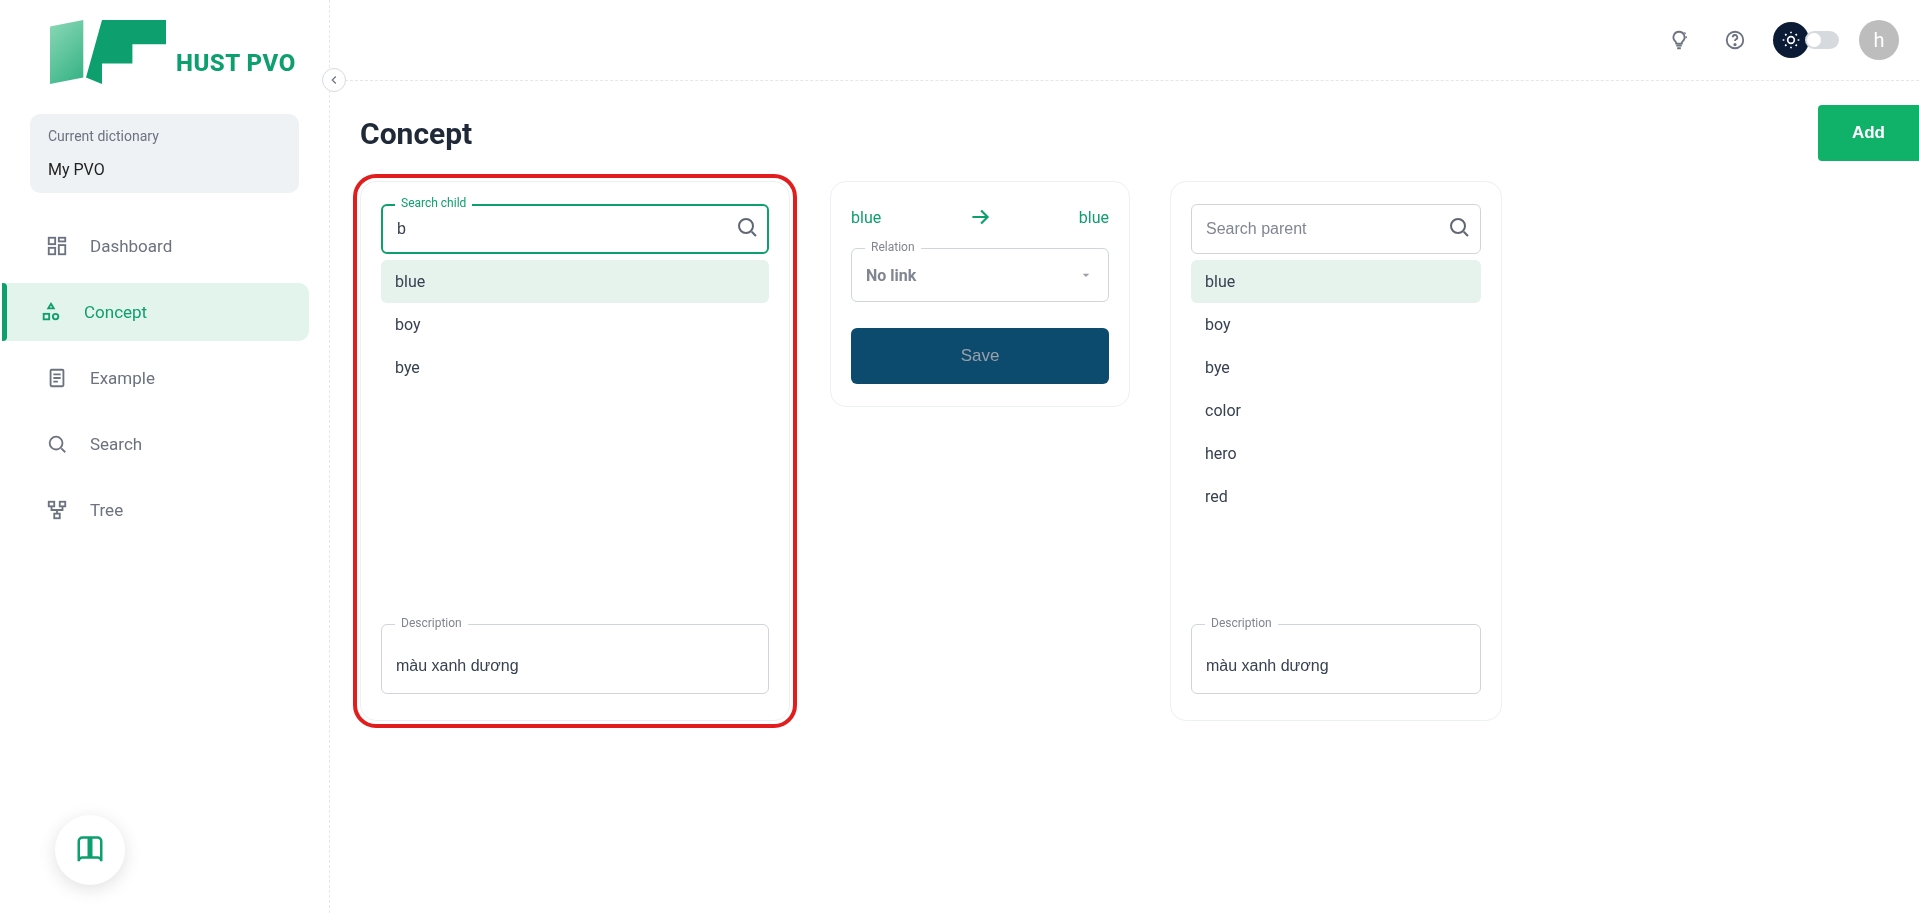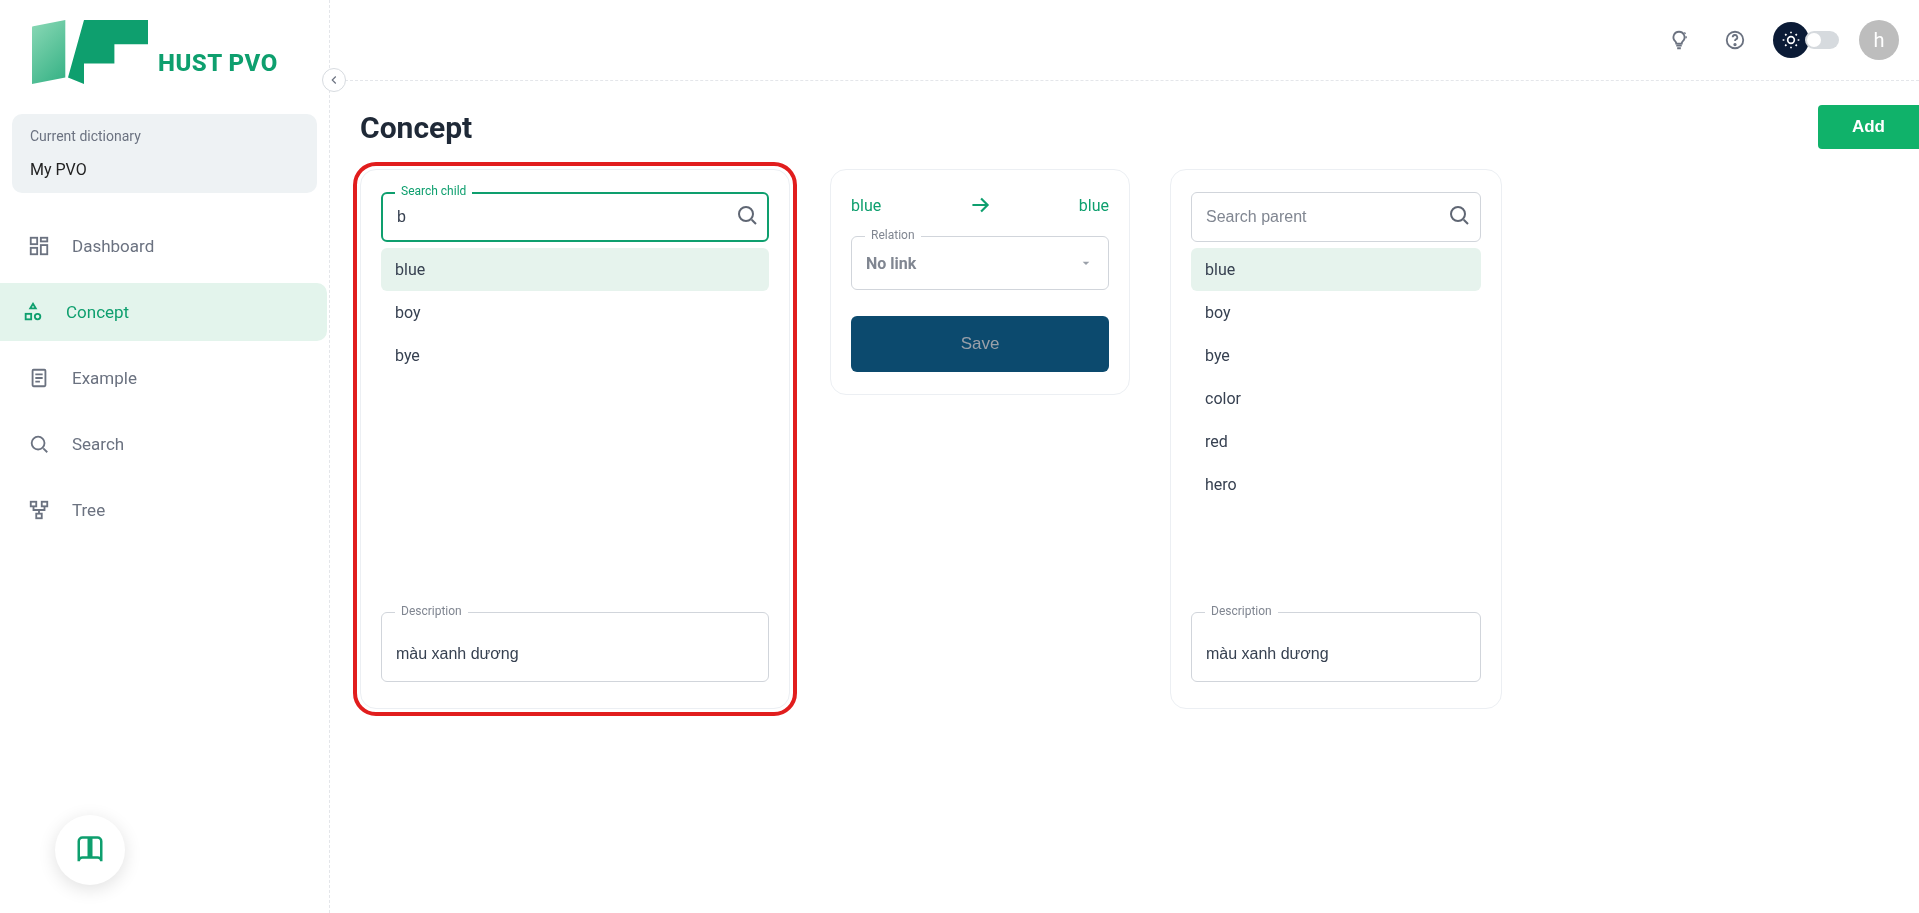--- a/index.html
+++ b/index.html
@@ -60,21 +60,21 @@
   .avatar{
     width:40px;height:40px;border-radius:50%;background:#bdbdbd;
     display:flex;align-items:center;justify-content:center;color:#fff;
     font-size:20px;
   }
 
   
   .sidebar{
     position:absolute;left:0;top:0;bottom:0;width:330px;
     background:#fff;border-right:1px dashed #e4e6ea;
-    padding:20px 2px;
+    padding:20px 20px;
   }
   .logo{
     display:flex;align-items:center;gap:12px;margin-bottom:24px;
     margin-left:30px;
   }
   .logo-mark{position:relative;width:120px;height:70px;}
   .logo-mark .shape-a{
     position:absolute;left:0;top:0;width:74px;height:64px;
     background:linear-gradient(135deg,#8bd9b6,#0e9f6e);
     clip-path: polygon(0 10%,45% 0,45% 90%,0 100%);
@@ -134,21 +134,21 @@
     border-top:1px dashed #e4e6ea;
     padding:24px 30px 0 30px;
     overflow:hidden;
   }
   .main-header{
     display:flex;align-items:center;justify-content:space-between;margin-bottom:20px;
   }
   .page-title{font-size:30px;font-weight:700;}
   .add-btn{
     background:#10b26a;color:#fff;font-weight:600;font-size:17px;
-    border:none;padding:12px 34px;border-top-left-radius:4px;border-bottom-left-radius:4px;
+    border:none;padding:18px 34px;border-top-left-radius:4px;border-bottom-left-radius:4px;
     cursor:pointer;margin-right:-30px;
   }
 
   .cards{display:flex;gap:40px;align-items:flex-start;}
 
   .card{
     background:#fff;border:1px solid var(--card-border);border-radius:16px;
     padding:22px 20px;position:relative;
     min-height:540px;
   }
@@ -362,22 +362,22 @@
               <circle cx="11" cy="11" r="7"></circle>
               <path d="M21 21l-4.3-4.3"></path>
             </svg>
         </span>
       </div>
       <div class="list">
         <div class="list-item selected">blue</div>
         <div class="list-item">boy</div>
         <div class="list-item">bye</div>
         <div class="list-item">color</div>
+        <div class="list-item">hero</div>
         <div class="list-item">red</div>
-        <div class="list-item">hero</div>
       </div>
       <div class="desc-wrap field-wrap">
         <span class="float-label">Description</span>
         <input class="tf" value="màu xanh dương" style="">
       </div>
     </div>
 
   </div>
 </main>
 

